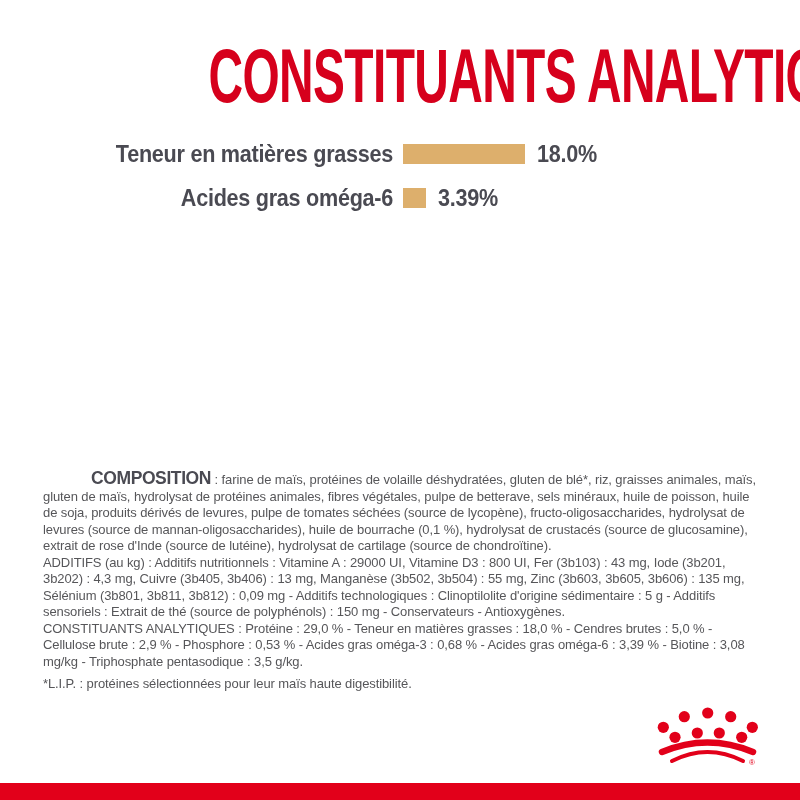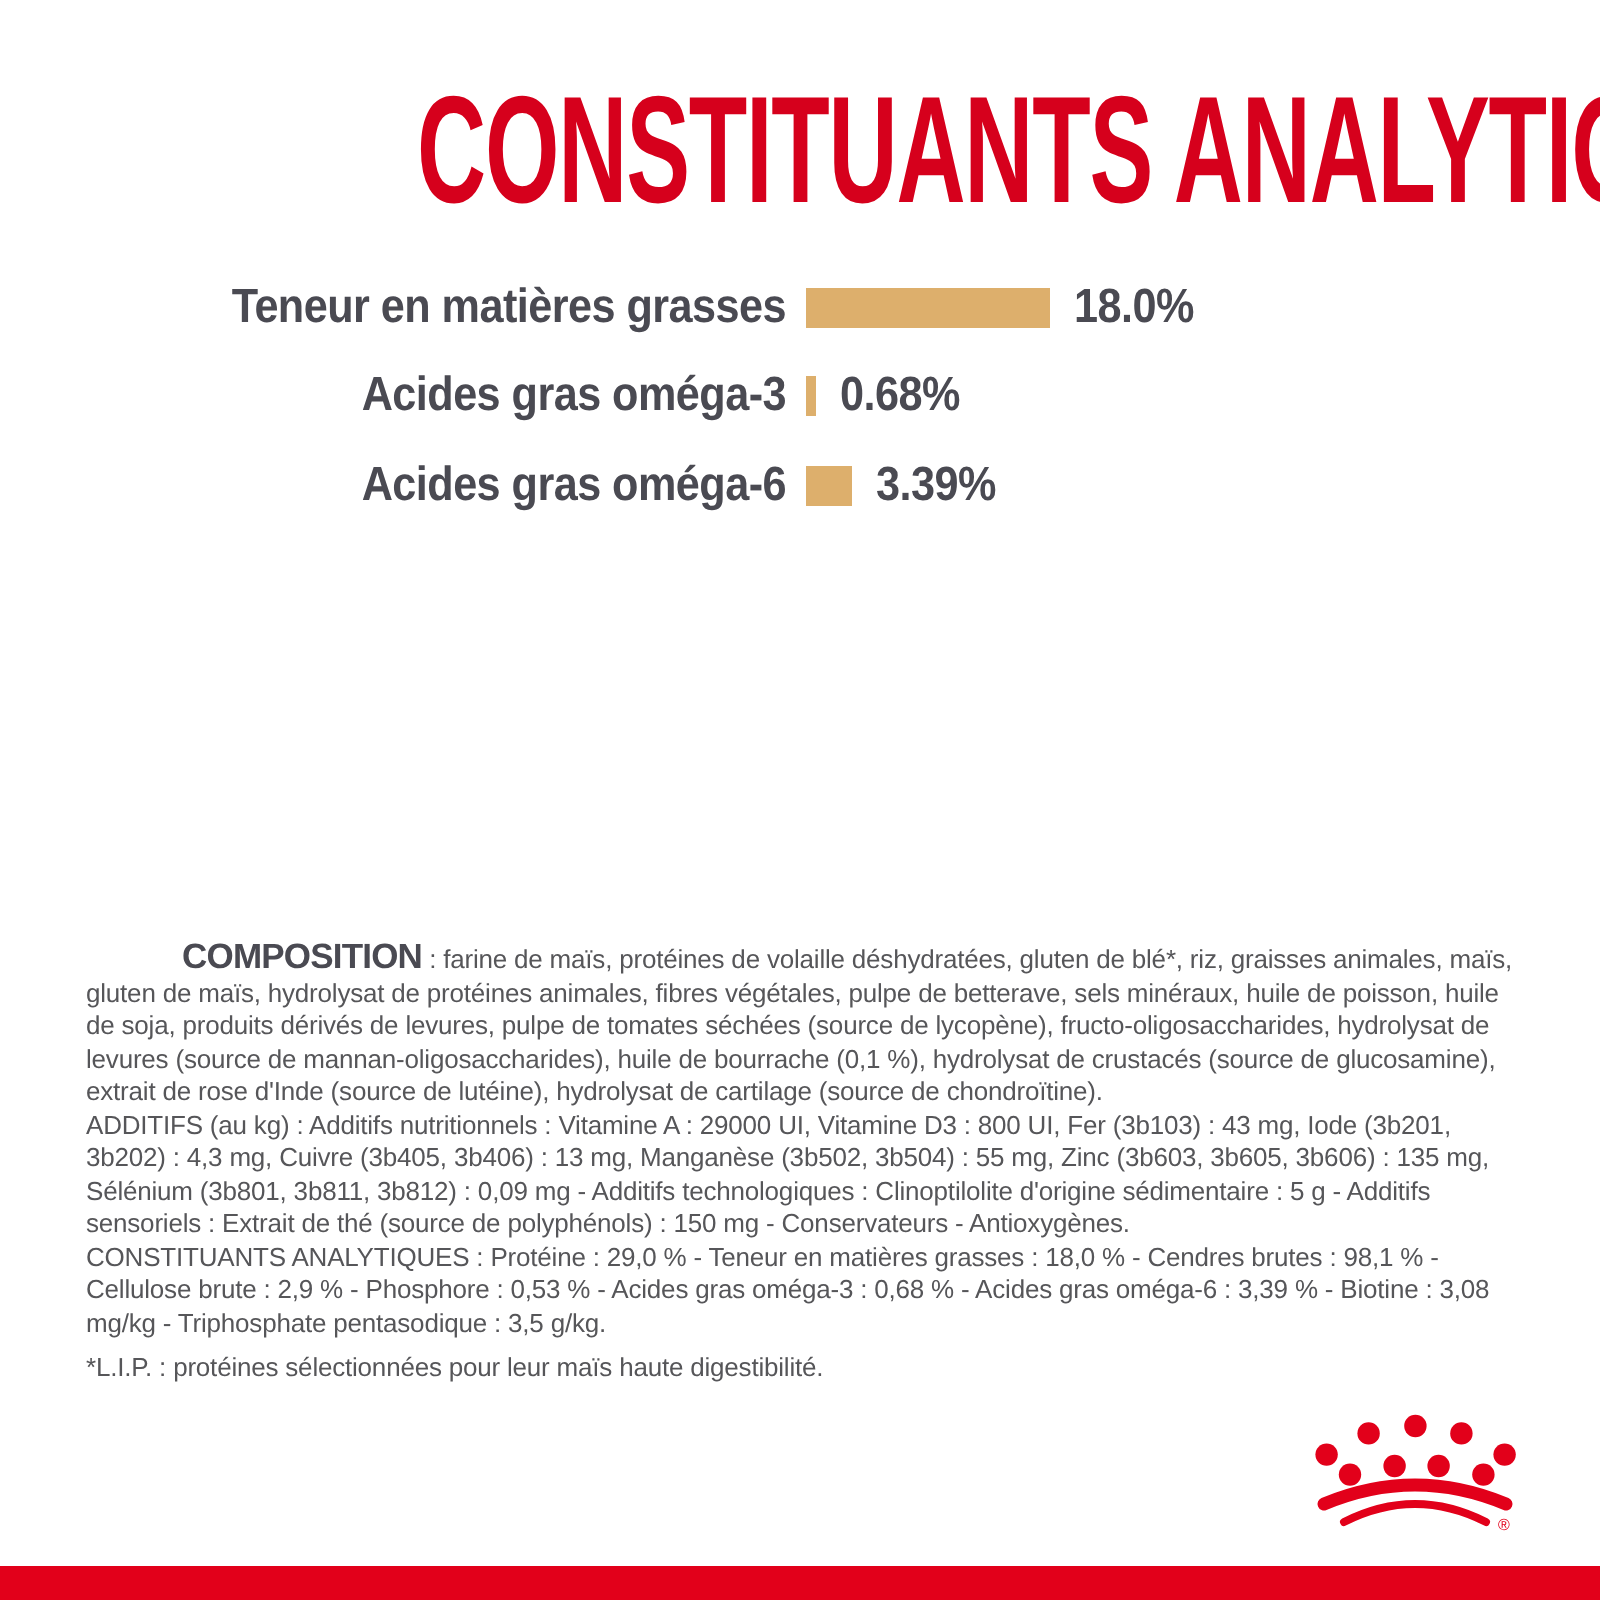--- a/index.html
+++ b/index.html
@@ -121,35 +121,30 @@
     <span class="title">CONSTITUANTS ANALYTIQUES</span>
   </div>
 
   <div class="chart">
     <div class="chart-row">
       <span class="chart-label">Teneur en matières grasses</span>
       <span class="chart-bar" style="width: 121.7px; background: rgb(221, 175, 108);"></span>
       <span class="chart-value">18.0%</span>
     </div>
     <div class="chart-row">
-      <span class="chart-label">Acides gras oméga-3</span>
-      <span class="chart-bar" style="width: 4.6px; background: rgb(221, 175, 108);"></span>
-      <span class="chart-value">0.68%</span>
-    </div>
-    <div class="chart-row">
       <span class="chart-label">Acides gras oméga-6</span>
       <span class="chart-bar" style="width: 22.9px; background: rgb(221, 175, 108);"></span>
       <span class="chart-value">3.39%</span>
     </div>
   </div>
 
   <div class="legal">
     <p><span class="comp-heading">COMPOSITION</span><span> : farine de maïs, protéines de volaille déshydratées, gluten de blé*, riz, graisses animales, maïs, gluten de maïs, hydrolysat de protéines animales, fibres végétales, pulpe de betterave, sels minéraux, huile de poisson, huile de soja, produits dérivés de levures, pulpe de tomates séchées (source de lycopène), fructo-oligosaccharides, hydrolysat de levures (source de mannan-oligosaccharides), huile de bourrache (0,1 %), hydrolysat de crustacés (source de glucosamine), extrait de rose d'Inde (source de lutéine), hydrolysat de cartilage (source de chondroïtine).</span></p>
     <p>ADDITIFS (au kg) : Additifs nutritionnels : Vitamine A : 29000 UI, Vitamine D3 : 800 UI, Fer (3b103) : 43 mg, Iode (3b201, 3b202) : 4,3 mg, Cuivre (3b405, 3b406) : 13 mg, Manganèse (3b502, 3b504) : 55 mg, Zinc (3b603, 3b605, 3b606) : 135 mg, Sélénium (3b801, 3b811, 3b812) : 0,09 mg - Additifs technologiques : Clinoptilolite d'origine sédimentaire : 5 g - Additifs sensoriels : Extrait de thé (source de polyphénols) : 150 mg - Conservateurs - Antioxygènes.</p>
-    <p>CONSTITUANTS ANALYTIQUES : Protéine : 29,0 % - Teneur en matières grasses : 18,0 % - Cendres brutes : 98,1 % - Cellulose brute : 2,9 % - Phosphore : 0,53 % - Acides gras oméga-3 : 0,68 % - Acides gras oméga-6 : 3,39 % - Biotine : 3,08 mg/kg - Triphosphate pentasodique : 3,5 g/kg.</p>
+    <p>CONSTITUANTS ANALYTIQUES : Protéine : 29,0 % - Teneur en matières grasses : 18,0 % - Cendres brutes : 5,0 % - Cellulose brute : 2,9 % - Phosphore : 0,53 % - Acides gras oméga-3 : 0,68 % - Acides gras oméga-6 : 3,39 % - Biotine : 3,08 mg/kg - Triphosphate pentasodique : 3,5 g/kg.</p>
     <p class="lip">*L.I.P. : protéines sélectionnées pour leur maïs haute digestibilité.</p>
   </div>
 
   <svg class="logo" viewBox="0 0 108 66" xmlns="http://www.w3.org/2000/svg">
     <g fill="#e2001a">
       <circle cx="12.3" cy="20.3" r="5.6"></circle>
       <circle cx="33.3" cy="9.7" r="5.6"></circle>
       <circle cx="56.7" cy="6" r="5.6"></circle>
       <circle cx="79.7" cy="9.7" r="5.6"></circle>
       <circle cx="101.3" cy="20.3" r="5.6"></circle>

